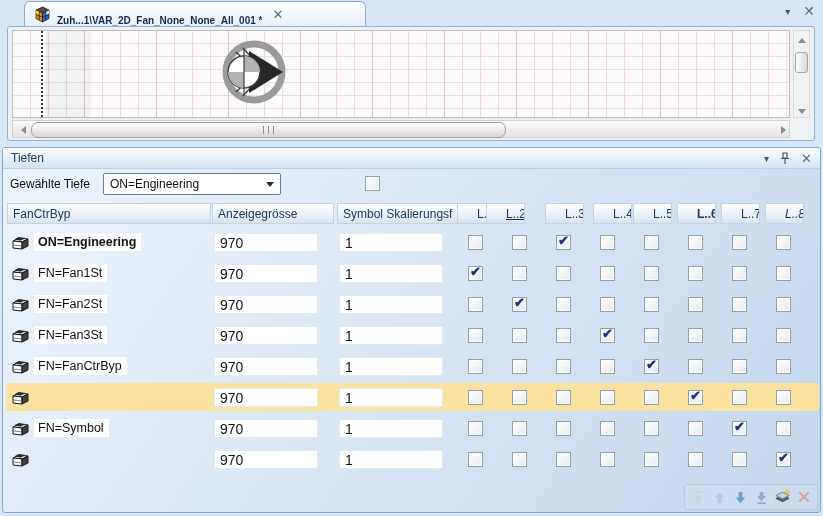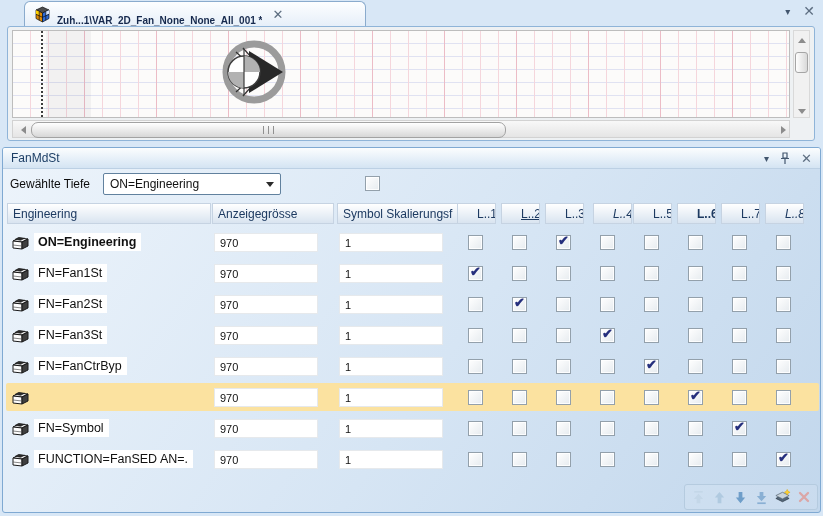--- a/index.html
+++ b/index.html
@@ -62,21 +62,21 @@
   .hc-scale{left:334px;width:123px}
   .lcell{width:39px;padding-left:19px}
   #rows{position:absolute;left:0;top:80px;width:819px;height:248px}
   .trow{position:absolute;left:0;width:819px;height:31px}
   .trow.selected::before{content:"";position:absolute;left:3px;right:3px;top:0;bottom:3px;background:#fbe2a0;border-radius:2px}
   .ricon{position:absolute;left:8px;top:8px;z-index:1}
   .rname{position:absolute;left:31px;top:5px;z-index:1;background:#fff;padding:2px 5px 2px 4px;
          font-size:12.5px;white-space:nowrap}
   .rname.b{font-weight:bold}
   .rinput{position:absolute;top:5px;width:104px;height:19px;line-height:18px;box-sizing:border-box;z-index:1;
-          background:#fff;border:1px solid #e6e9ec;font-size:11px;padding-left:5px}
+          background:#fff;border:1px solid #e6e9ec;font-size:14px;padding-left:5px}
   .i1{left:211px}.i2{left:336px}
   .cb{top:7px;z-index:1}
   .chk{position:absolute;left:1px;top:-3px;font-size:13px;font-weight:bold;color:#252f7d}
   #btoolbar{position:absolute;left:681px;top:336px;width:134px;height:26px;box-sizing:border-box;
             border:1px solid #b5cbdf;border-radius:3px;display:flex;align-items:center;justify-content:flex-end;
             gap:5px;padding:0 5px;background:rgba(255,255,255,.12)}
   #btoolbar .ticon{width:17px;height:17px;display:inline-flex;align-items:center;justify-content:center}
 </style>
 </head>
 <body>
@@ -133,47 +133,47 @@
           <i></i>
           <i></i>
           <i></i>
         </div>
       <span class="sbtn" style="right:0;top:1px"><span class="tri r"></span></span>
     </div>
   </div>
 
   <div id="panel">
     <div id="ptitle">
-      <span>FanMdSt</span>
+      <span>Tiefen</span>
       <span id="ptools">
         <span class="dd" style="font-size:10px">▾</span>
         <span style="display:inline-flex">
           <svg width="10" height="13" viewBox="0 0 10 13">
             <path d="M3 1 h4 v5 h-4 z M1 6.5 h8 M5 6.5 v5.5" fill="none" stroke="#42566e" stroke-width="1.2"></path>
           </svg>
         </span>
         <span class="xglyph">✕</span>
       </span>
     </div>
 
     <span id="depthlabel">Gewählte Tiefe</span>
     <div id="combo">
       <span>ON=Engineering</span>
       <span class="carrow"></span>
     </div>
     <span class="cbx" id="lwcb"></span>
 
-    <div class="hcell hc-name">Engineering</div>
+    <div class="hcell hc-name">FanCtrByp</div>
     <div class="hcell hc-scale">Symbol Skalierungsf</div>
     <div class="hcell hc-size">Anzeigegrösse</div>
     <div id="layer-headers">
         <div class="hcell lcell" style="left: 454px;">L..1</div>
-        <div class="hcell lcell" style="left: 498px; text-decoration: underline;">L..2</div>
+        <div class="hcell lcell" style="left: 483px; text-decoration: underline;">L..2</div>
         <div class="hcell lcell" style="left: 542px;">L..3</div>
-        <div class="hcell lcell" style="left: 590px; font-style: italic;">L..4</div>
+        <div class="hcell lcell" style="left: 590px;">L..4</div>
         <div class="hcell lcell" style="left: 630px;">L..5</div>
         <div class="hcell lcell" style="left: 674px; font-weight: bold;">L..6</div>
         <div class="hcell lcell" style="left: 718px;">L..7</div>
         <div class="hcell lcell" style="left: 762px; font-style: italic;">L..8</div>
       </div>
 
     <div id="rows">
         <div class="trow" style="top: 0px;">
           <span class="ricon"><svg width="19" height="15" viewBox="0 0 19 15">
               <polygon points="2,5 8,2 17,3 11,6" fill="#f4f4f4" stroke="#1a1a1a"></polygon>
@@ -328,21 +328,20 @@
           <span class="cbx cb" style="left: 773px;"></span>
         </div>
         <div class="trow" style="top: 217px;">
           <span class="ricon"><svg width="19" height="15" viewBox="0 0 19 15">
               <polygon points="2,5 8,2 17,3 11,6" fill="#f4f4f4" stroke="#1a1a1a"></polygon>
               <polygon points="4,3.4 7.5,1.5 13.5,2.2 9.8,4.3" fill="#2c2c2c" stroke="#1a1a1a" stroke-width="0.6"></polygon>
               <polygon points="2,5 11,6 11,13 2,12" fill="#fdfdfd" stroke="#1a1a1a"></polygon>
               <polygon points="11,6 17,3 17,10 11,13" fill="#3f3f3f" stroke="#1a1a1a"></polygon>
               <line x1="2" y1="9" x2="11" y2="10" stroke="#555" stroke-width="0.7"></line>
             </svg></span>
-          <span class="rname">FUNCTION=FanSED AN=.</span>
           <span class="rinput i1">970</span>
           <span class="rinput i2">1</span>
           <span class="cbx cb" style="left: 465px;"></span>
           <span class="cbx cb" style="left: 509px;"></span>
           <span class="cbx cb" style="left: 553px;"></span>
           <span class="cbx cb" style="left: 597px;"></span>
           <span class="cbx cb" style="left: 641px;"></span>
           <span class="cbx cb" style="left: 685px;"></span>
           <span class="cbx cb" style="left: 729px;"></span>
           <span class="cbx cb" style="left: 773px;">

